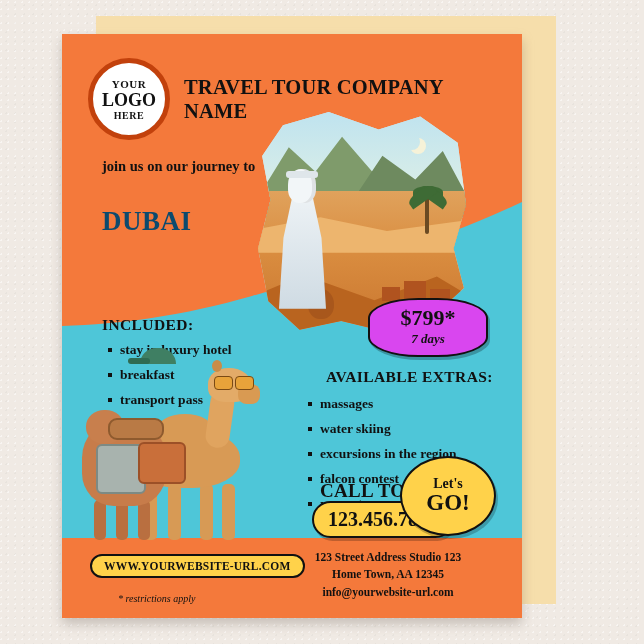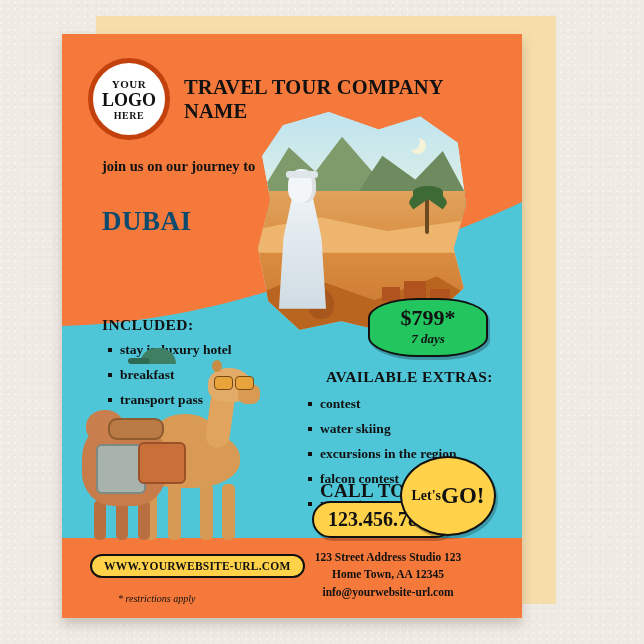--- a/index.html
+++ b/index.html
@@ -205,21 +205,21 @@
   }
   .hero .jug:after{content:"";position:absolute;left:9px;top:-7px;width:8px;height:10px;background:#a8571c;border-radius:3px;}
 
   
   .price-badge {
     position: absolute;
     left: 306px;
     top: 264px;
     width: 108px;
     padding: 7px 4px 8px;
-    background: #22c55e;
+    background: #d946ef;
     border: 2.5px solid #111;
     border-radius: 42%/34%;
     text-align: center;
     box-shadow: 2px 3px 0 rgba(0,0,0,0.25);
   }
   .price-badge .p1 { font-size: 22px; font-weight: bold; color:#111; line-height:1; }
   .price-badge .p2 { font-size: 13px; font-weight: bold; color:#111; margin-top:2px;font-style:italic; }
 
   .included-title {
     position:absolute; left:40px; top:282px;
@@ -309,21 +309,21 @@
     border-radius: 20px;
     font-size: 20px; font-weight: bold; color:#111;
     box-shadow: 2px 3px 0 rgba(0,0,0,0.22);
   }
   .lets-go {
     position:absolute; right:26px; bottom:82px;
     width: 92px; height: 76px;
     background:#ffd24a;
     border:2.5px solid #111;
     border-radius:50%;
-    display:flex; flex-direction:row; align-items:center; justify-content:center;
+    display:flex; flex-direction:column; align-items:center; justify-content:center;
     box-shadow: 2px 3px 0 rgba(0,0,0,0.22);
   }
   .lets-go .g1{font-size:14px;font-weight:bold;color:#111;line-height:1;}
   .lets-go .g2{font-size:23px;font-weight:bold;color:#111;line-height:1.05;}
 
   .url-pill {
     position:absolute; left:28px; bottom:40px;
     padding: 4px 12px;
     background:#ffd24a;
     border:2.5px solid #111;
@@ -401,21 +401,21 @@
         <li>stay in luxury hotel</li>
         <li>breakfast</li>
         <li>transport pass</li>
         <li>welcome cocktail</li>
       </ul>
     </div>
 
     <div class="extras-title">AVAILABLE EXTRAS:</div>
     <div class="list-right">
       <ul class="bul">
-        <li>contest</li>
+        <li>massages</li>
         <li>water skiing</li>
         <li>excursions in the region</li>
         <li>falcon contest</li>
         <li>request upon availability</li>
       </ul>
     </div>
 
     <div class="camel">
       <div class="leg l1"></div>
         <div class="leg l2"></div>

